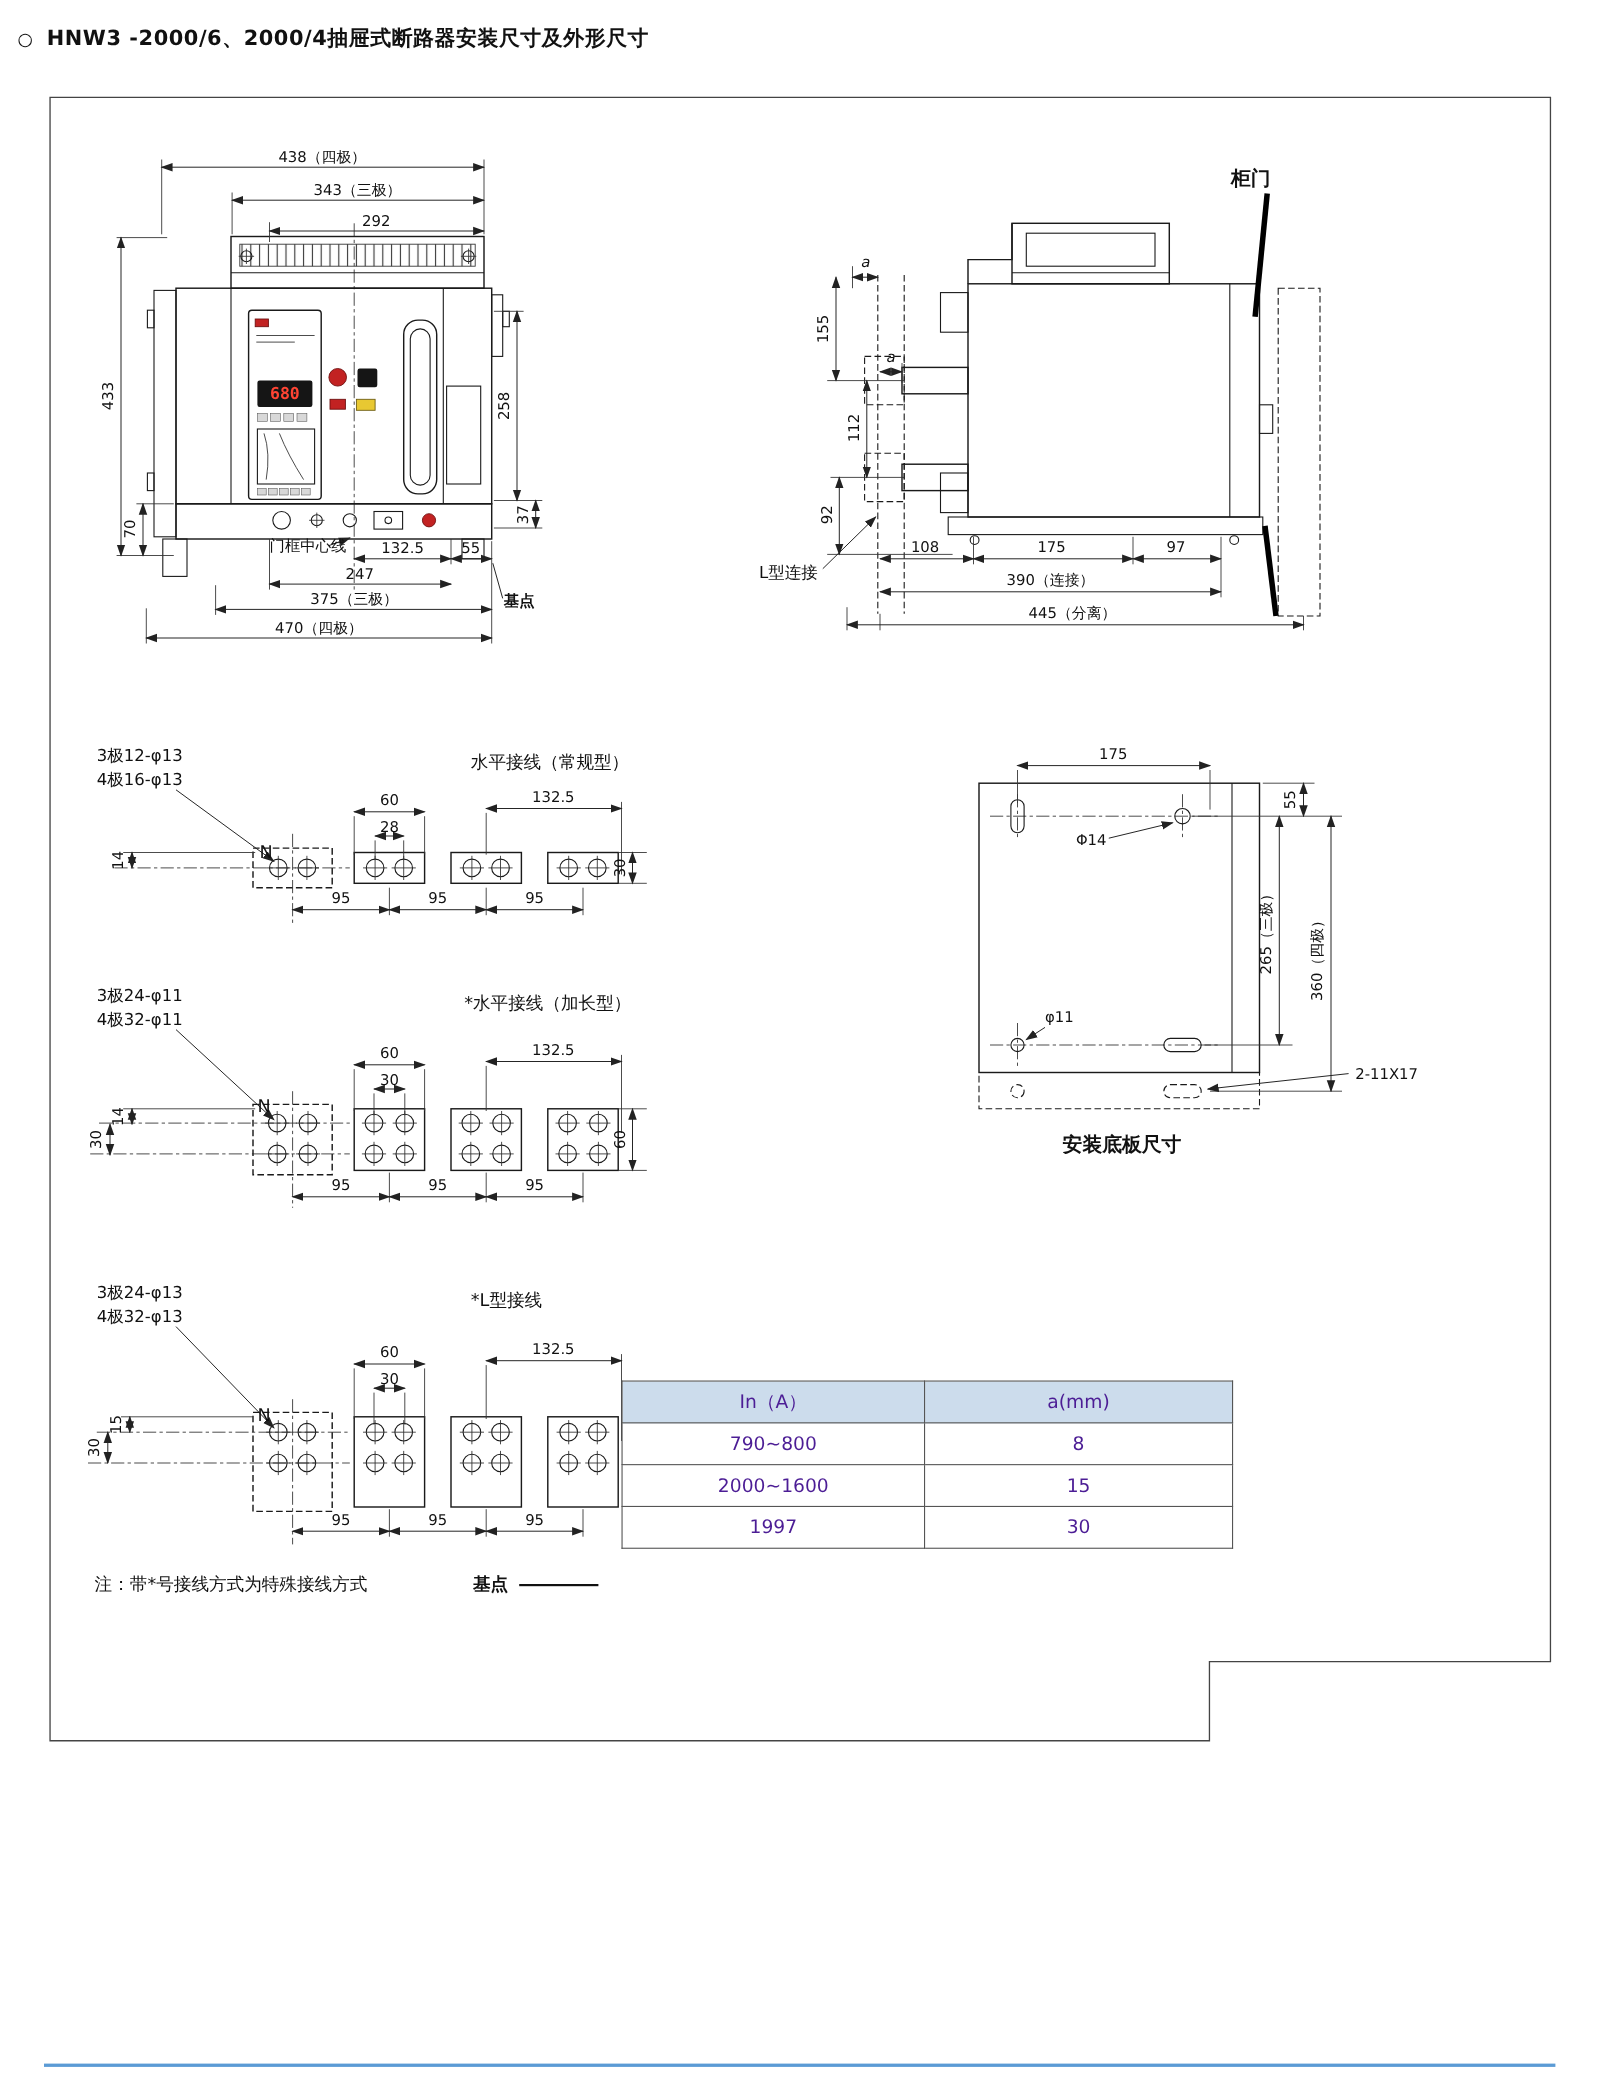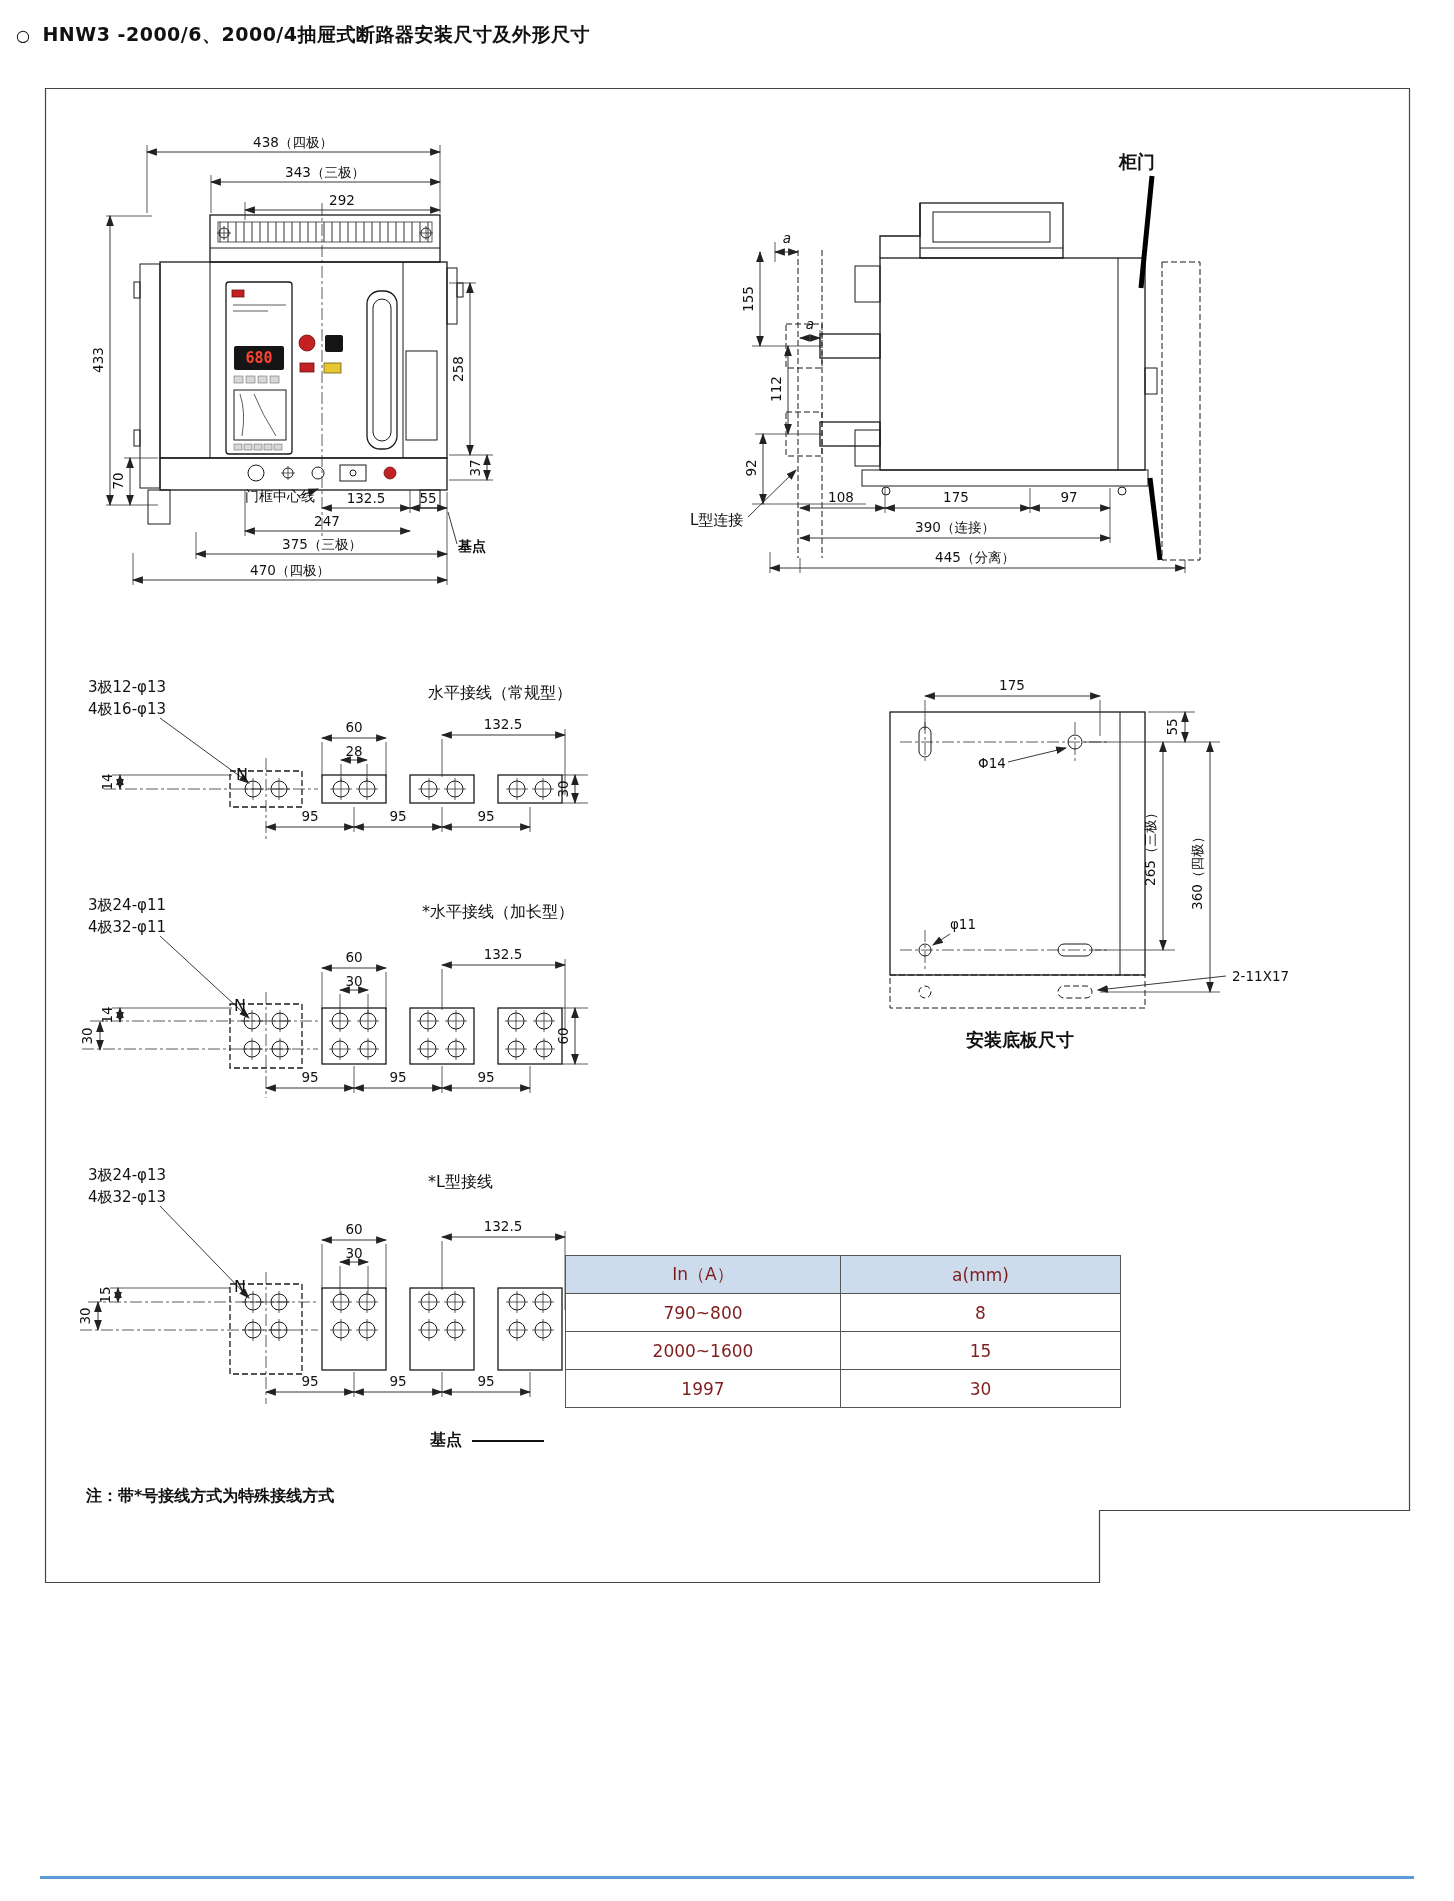--- a/index.html
+++ b/index.html
@@ -23,24 +23,24 @@
   .dim{stroke:#222;stroke-width:.9;fill:none;}
   .dash{stroke-dasharray:6 3;}
   .cl{stroke:#333;stroke-width:.8;stroke-dasharray:12 3 3 3;fill:none;}
   .thickline{stroke:#000;stroke-width:5;fill:none;}
   .fillR{fill:#c22222;stroke:#6d0f0f;stroke-width:.8;}
   .fillY{fill:#e8c832;stroke:#6b5b12;stroke-width:.8;}
   .fillK{fill:#151515;stroke:none;}
   .fillG{fill:#d8d8d8;stroke:#555;stroke-width:.5;}
   .led{font-family:"DejaVu Sans Mono","Liberation Mono",monospace;font-weight:bold;font-size:15px;fill:#ff4433;text-anchor:middle;}
   table.spec{position:absolute;left:565px;top:1255px;width:556px;border-collapse:collapse;
-             font-size:17px;text-align:center;color:#7f1d1d;table-layout:fixed;}
+             font-size:17px;text-align:center;color:#4c1d95;table-layout:fixed;}
   table.spec th,table.spec td{border:1px solid #555;height:37px;font-weight:normal;padding:0;}
   table.spec th{background:#ccdcec;}
-  .note{position:absolute;left:86px;top:1486px;font-size:16px;font-weight:bold;}
+  .note{position:absolute;left:86px;top:1430px;font-size:16px;font-weight:normal;}
   .basepoint{position:absolute;left:430px;top:1430px;font-size:16px;font-weight:bold;
              display:flex;align-items:center;gap:10px;}
   .bpline{width:72px;height:0;border-top:2px solid #111;}
   .bottom-rule{position:absolute;left:40px;top:1876px;width:1374px;height:3px;background:#5b9bd5;}
 </style>
 </head>
 <body>
 
 <div class="page">
 

